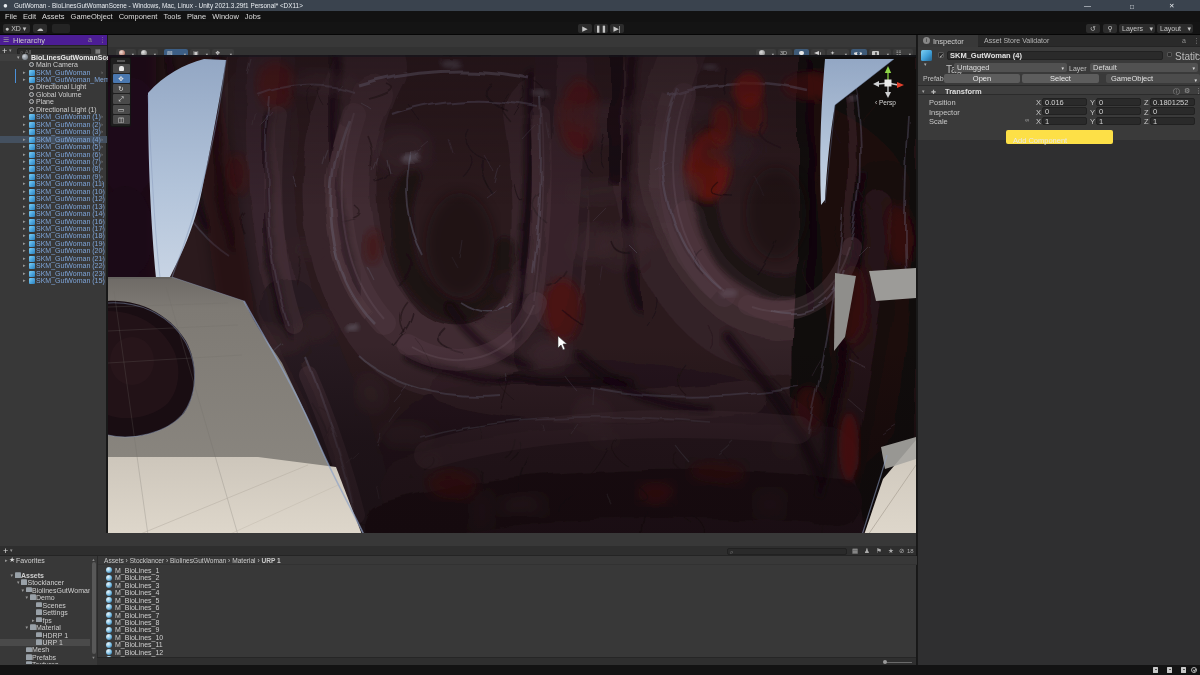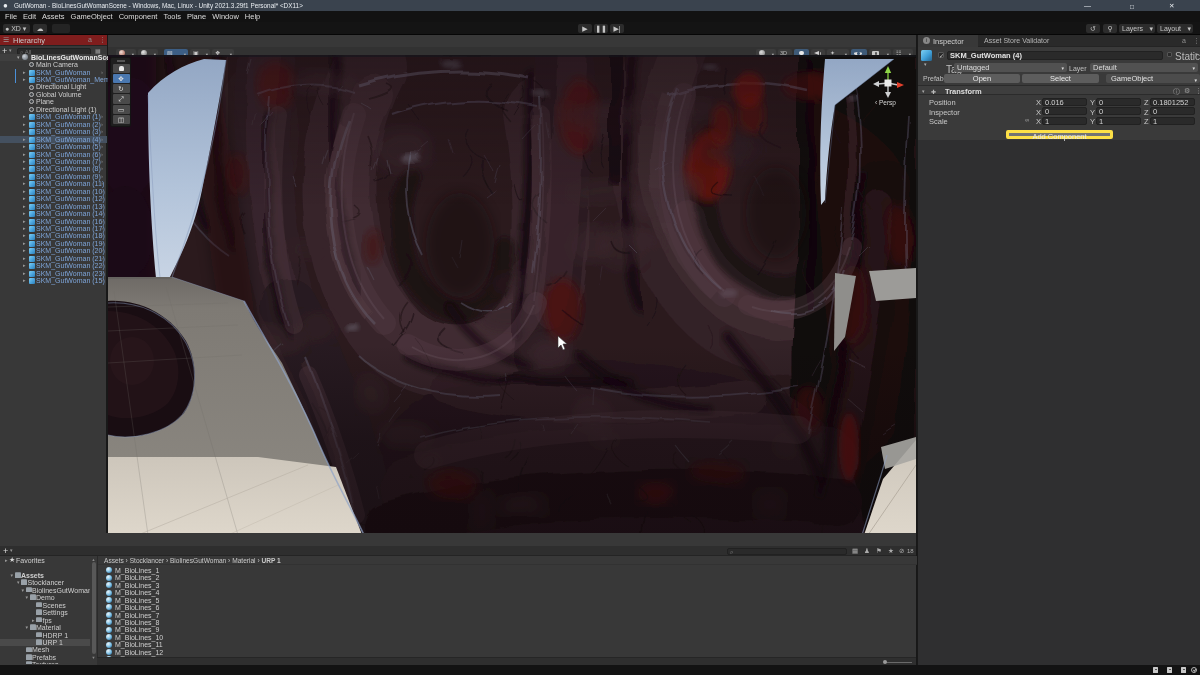--- a/index.html
+++ b/index.html
@@ -35,38 +35,38 @@
 
   <div class="abs" id="titlebar">
     <span style="margin-left:3px">●</span>
     <span style="margin-left:4px;font-size:6.4px">GutWoman - BioLinesGutWomanScene - Windows, Mac, Linux - Unity 2021.3.29f1 Personal* &lt;DX11&gt;</span>
     <span class="abs" style="left:1084px;top:0;font-size:7px">—</span>
     <span class="abs" style="left:1130px;top:0.5px;font-size:6.5px">□</span>
     <span class="abs" style="left:1169px;top:0;font-size:6.5px">✕</span>
   </div>
 
   <div class="abs" id="menubar">
-    <span style="margin-left:5px;margin-right:6px">File</span><span style="margin-right:6px">Edit</span><span style="margin-right:6px">Assets</span><span style="margin-right:6px">GameObject</span><span style="margin-right:6px">Component</span><span style="margin-right:6px">Tools</span><span style="margin-right:6px">Plane</span><span style="margin-right:6px">Window</span><span>Help</span>
+    <span style="margin-left:5px;margin-right:6px">File</span><span style="margin-right:6px">Edit</span><span style="margin-right:6px">Assets</span><span style="margin-right:6px">GameObject</span><span style="margin-right:6px">Component</span><span style="margin-right:6px">Tools</span><span style="margin-right:6px">Plane</span><span style="margin-right:6px">Window</span><span>Jobs</span>
   </div>
 
   <div class="abs" id="toolbar">
     <div class="chip" style="left:3px;top:2px;width:27px;height:9px;font-size:7px;line-height:9px"><span style="margin-left:2px">●</span> XD ▾</div>
     <div class="chip" style="left:33px;top:2px;width:14px;height:9px;font-size:7px;line-height:9px;text-align:center">☁</div>
     <div class="chip" style="left:52px;top:2px;width:18px;height:9px;background:#242424"></div>
     <div class="chip" style="left:578px;top:2px;width:14px;height:9px;text-align:center;font-size:7px;line-height:9px">▶</div>
     <div class="chip" style="left:594px;top:2px;width:14px;height:9px;text-align:center;font-size:7px;line-height:9px">❚❚</div>
     <div class="chip" style="left:610px;top:2px;width:14px;height:9px;text-align:center;font-size:7px;line-height:9px">▶|</div>
     <div class="chip" style="left:1086px;top:2px;width:14px;height:9px;text-align:center;font-size:7px;line-height:9px">↺</div>
     <div class="chip" style="left:1103px;top:2px;width:14px;height:9px;text-align:center;font-size:7px;line-height:9px">⚲</div>
     <div class="chip" style="left:1119px;top:2px;width:36px;height:9px;font-size:7px;line-height:9px"><span style="margin-left:3px">Layers</span><span style="float:right;margin-right:2px">▾</span></div>
     <div class="chip" style="left:1157px;top:2px;width:36px;height:9px;font-size:7px;line-height:9px"><span style="margin-left:3px">Layout</span><span style="float:right;margin-right:2px">▾</span></div>
   </div>
 
   <div class="abs" id="hierarchy">
-<div class="abs" style="left:0;top:0;width:107px;height:11px;background:#7f1d1d;border-bottom:1px solid #242424">
+<div class="abs" style="left:0;top:0;width:107px;height:11px;background:#4c1d95;border-bottom:1px solid #242424">
         <span style="position:absolute;left:3px;top:1px;color:#999;font-size:7px">☰</span>
         <span style="position:absolute;left:13px;top:1px;color:#c8c8c8;font-size:7.5px">Hierarchy</span>
         <span style="position:absolute;left:88px;top:1px;color:#909090;font-size:7px">a</span>
         <span style="position:absolute;left:99px;top:1px;color:#909090;font-size:7px">⋮</span>
       </div>
 <div class="abs" style="left:0;top:11px;width:107px;height:10px;background:#383838">
         <span style="position:absolute;left:2px;top:0px;color:#ddd;font-size:9px">+</span>
         <span style="position:absolute;left:9px;top:1px;color:#999;font-size:5px">▾</span>
         <div style="position:absolute;left:17px;top:1.5px;width:74px;height:7px;background:#2a2a2a;border:1px solid #212121;border-radius:2px">
           <span style="position:absolute;left:2px;top:0.5px;color:#777;font-size:6px">⌕ All</span>
@@ -705,21 +705,21 @@
       <span class="abs" style="left:226px;top:72.5px;color:#c8c8c8;font-size:7.5px">Z</span>
       <div class="field" style="left:232px;top:72px;width:45px;height:8px;line-height:8px">0</div>
 <span class="abs" style="left:11px;top:82.0px;color:#c8c8c8;font-size:7.5px">Scale</span>
       <span class="abs" style="left:107px;top:81.5px;color:#aaa;font-size:6px">∞</span>
       <span class="abs" style="left:118px;top:82.0px;color:#c8c8c8;font-size:7.5px">X</span>
       <div class="field" style="left:124px;top:81.5px;width:45px;height:8px;line-height:8px">1</div>
       <span class="abs" style="left:172px;top:82.0px;color:#c8c8c8;font-size:7.5px">Y</span>
       <div class="field" style="left:178px;top:81.5px;width:45px;height:8px;line-height:8px">1</div>
       <span class="abs" style="left:226px;top:82.0px;color:#c8c8c8;font-size:7.5px">Z</span>
       <div class="field" style="left:232px;top:81.5px;width:45px;height:8px;line-height:8px">1</div>
-<div class="abs" style="left:88px;top:95px;width:107px;height:9px;background:#737373;border:3px solid #fde047;border-radius:2px;color:#e8e8e8;font-size:7.5px;line-height:8px;text-align:center">Add Component</div>
+<div class="abs" style="left:88px;top:95px;width:107px;height:9px;background:#737373;border:7px solid #fde047;border-radius:2px;color:#e8e8e8;font-size:7.5px;line-height:8px;">Add Component</div>
 </div>
 
   <div class="abs" id="project">
 <div class="abs" style="left:0;top:13px;width:916px;height:10px;background:#2e2e2e;border-bottom:1px solid #242424">
         <span class="abs" style="left:3px;top:0px;color:#ddd;font-size:9px">+</span>
         <span class="abs" style="left:10px;top:1px;color:#999;font-size:5px">▾</span>
         <div class="abs" style="left:727px;top:1.5px;width:120px;height:7px;background:#2a2a2a;border:1px solid #212121;border-radius:2px">
           <span style="position:absolute;left:2px;top:0.5px;color:#888;font-size:6px">⌕</span>
         </div>
         <span class="abs" style="left:852px;top:1px;color:#aaa;font-size:6.5px">▦</span>

